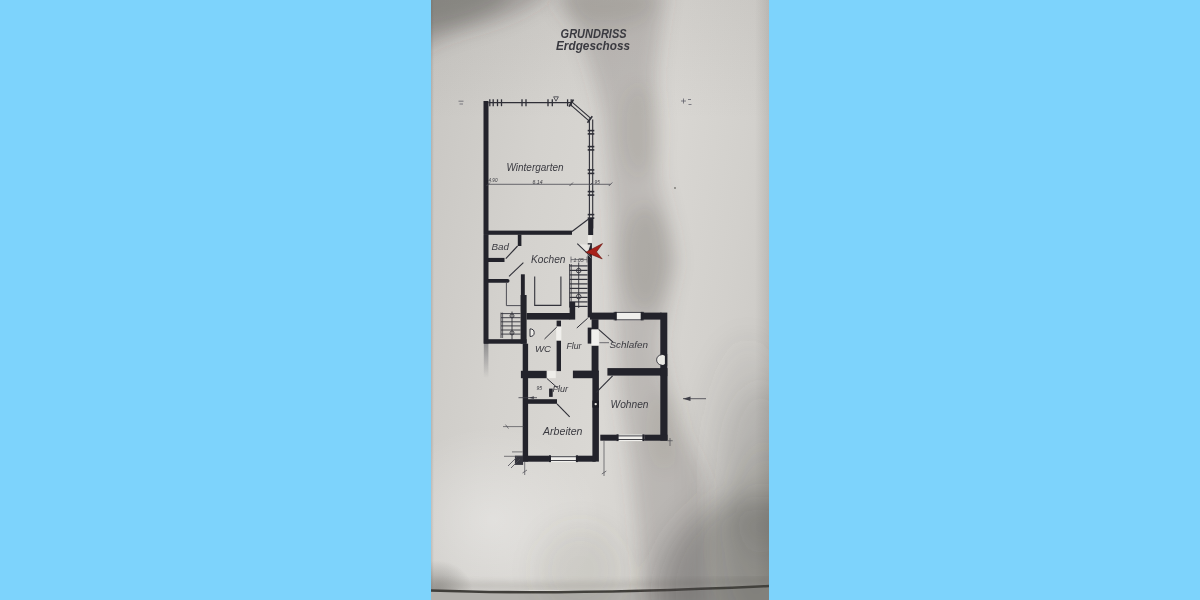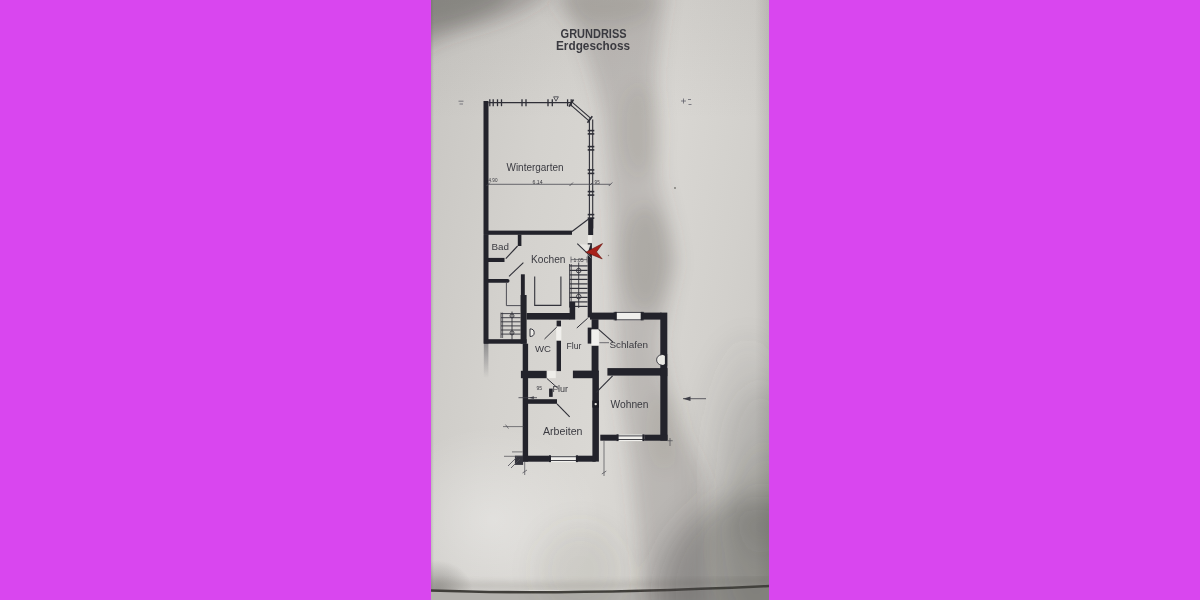--- a/index.html
+++ b/index.html
@@ -1,17 +1,17 @@
 <!DOCTYPE html>
 <html><head>
 <meta charset="utf-8">
 <style>
   html,body{margin:0;padding:0;background:#ffffff;}
-  #page{position:relative;width:1200px;height:600px;background:#d946ef;overflow:hidden;
-        font-family:"Liberation Sans", sans-serif;}
+  #page{position:relative;width:1200px;height:600px;background:#7dd3fc;overflow:hidden;
+        font-family:"Liberation Sans", sans-serif;font-style:italic;}
   #photo{position:absolute;left:431px;top:0;width:338px;height:600px;
     background:
       
       radial-gradient(48px 42px at 6px 592px, rgba(62,60,56,0.42), rgba(62,60,56,0) 75%),
       
       radial-gradient(150px 130px at 62px 520px, rgba(255,255,255,0.30), rgba(255,255,255,0) 72%),
       
       linear-gradient(to left, rgba(100,96,90,0.16) 0px, rgba(100,96,90,0) 14px),
       
       linear-gradient(to right, rgba(120,116,110,0.28) 0px, rgba(120,116,110,0) 3px),

